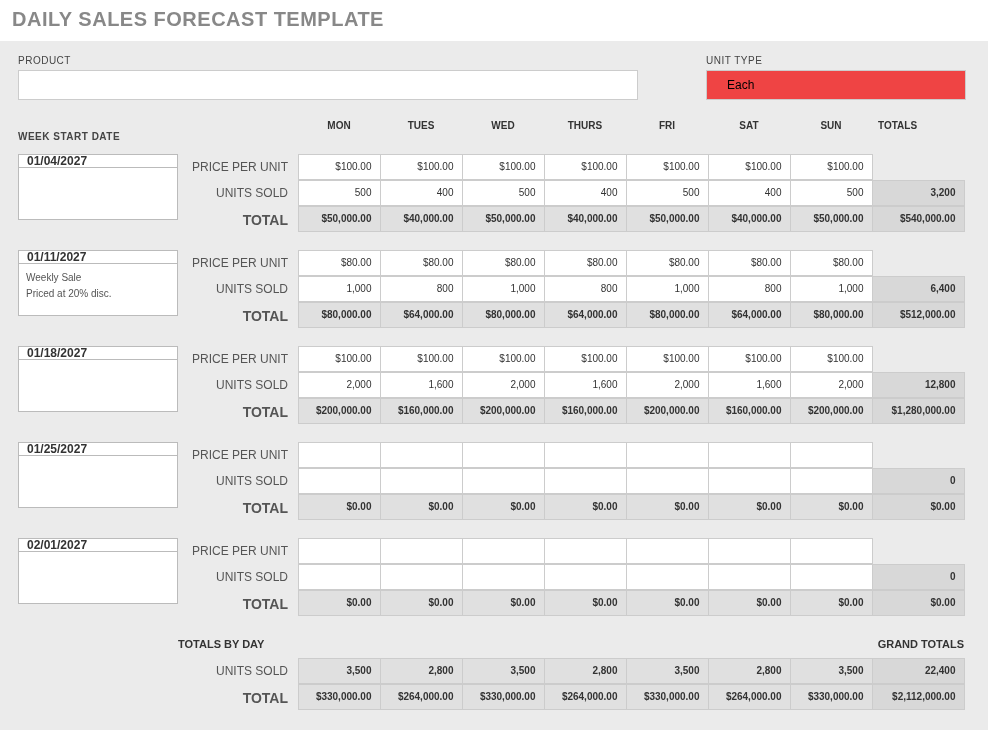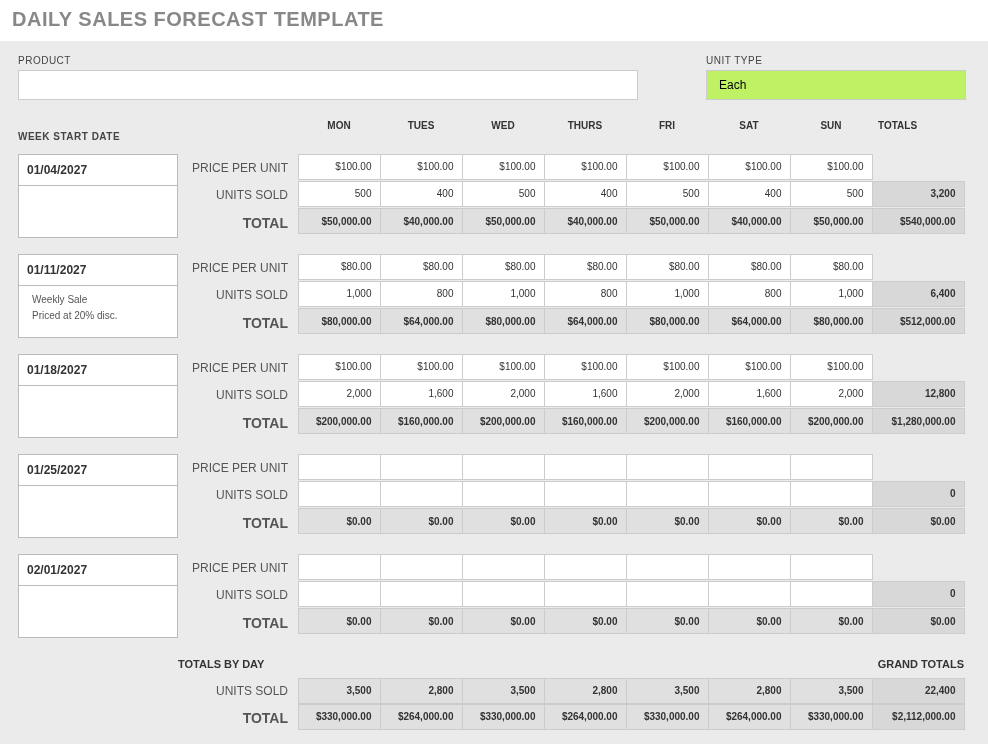--- a/index.html
+++ b/index.html
@@ -38,23 +38,23 @@
     width: 620px;
     height: 30px;
     background: #fff;
     border: 1px solid #ccc;
     padding: 4px 8px;
     font-size: 12px;
   }
   .unit-input {
     width: 260px;
     height: 30px;
-    background: #bef264;
+    background: #ef4444;
     border: 1px solid #ccc;
-    padding: 4px 12px;
+    padding: 4px 20px;
     font-size: 12px;
   }
   .spacer { width: 60px; }
 
   
   .grid {
     display: grid;
     grid-template-columns: 160px 120px repeat(7, 82px) 92px;
   }
   .day-header, .row-label, .cell, .total-cell, .totals-col {
@@ -104,30 +104,30 @@
   }
   .cell-blank { background: transparent; border: none; }
 
   
   .week-date-box {
     background: #fff;
     border: 1px solid #bbb;
     font-weight: bold;
     font-size: 12px;
     padding: 6px 8px;
-    height: 32px;
+    height: 14px;
     display: flex;
     align-items: center;
   }
   .week-notes {
     background: #fff;
     border: 1px solid #bbb;
     border-top: none;
     font-size: 10px;
-    padding: 6px 13px;
+    padding: 6px 7px;
     height: 52px;
     color: #555;
     line-height: 1.6;
   }
   .week-wrap {
     grid-column: 1 / 2;
     display: flex;
     flex-direction: column;
   }
 

